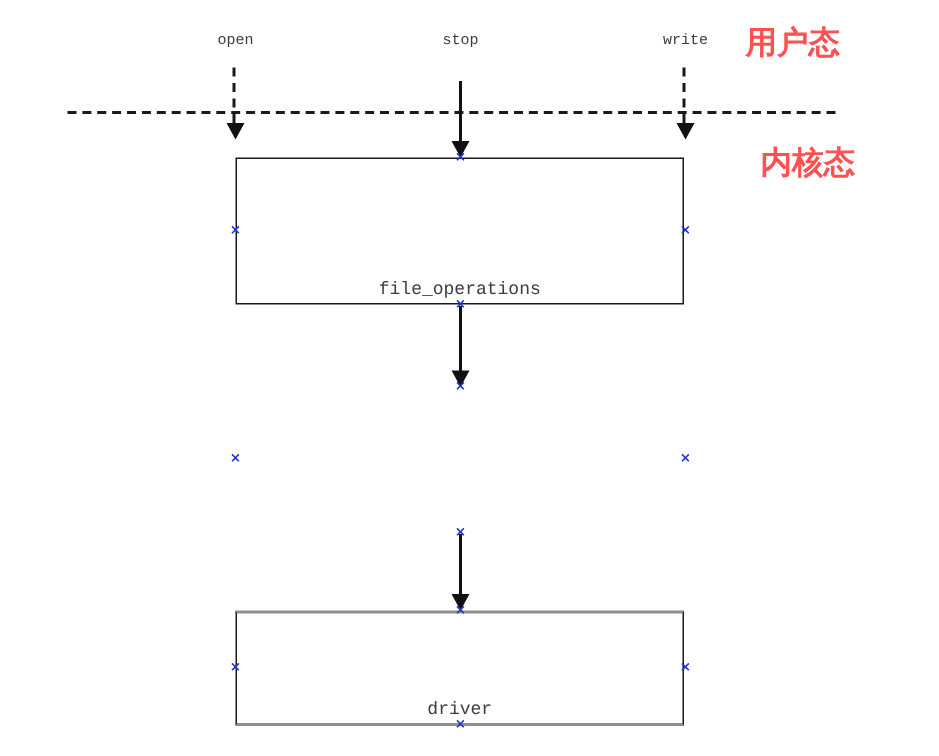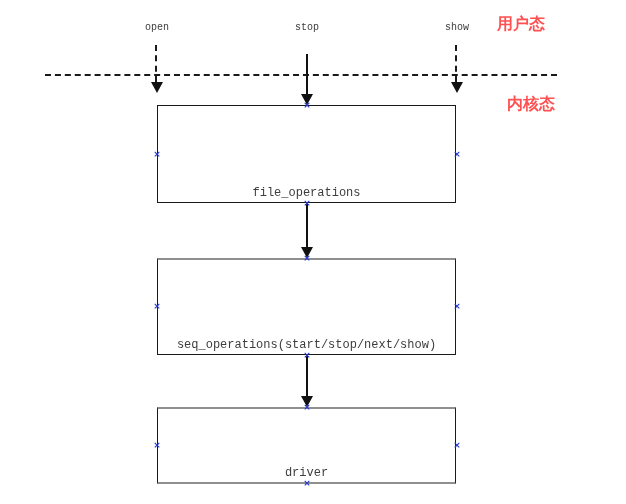--- a/index.html
+++ b/index.html
@@ -22,21 +22,21 @@
     text-align: center;
     font-family: "Liberation Mono", "DejaVu Sans Mono", monospace;
     font-size: 10px;
     line-height: 14px;
     color: #3d3d3d;
     white-space: nowrap;
   }
   .mode-label {
     position: absolute;
     font-family: "Liberation Sans", "DejaVu Sans", sans-serif;
-    font-size: 16px;
+    font-size: 21px;
     font-weight: bold;
     color: #ff5151;
     white-space: nowrap;
   }
   
   .boundary-dashed {
     position: absolute;
     left: 45px;
     top: 74px;
     width: 512px;
@@ -96,21 +96,21 @@
     z-index: 5;
   }
 </style>
 </head>
 <body>
 
 <div class="canvas">
 
   <div class="syscall-label" style="left:117px; top:21px;">open</div>
   <div class="syscall-label" style="left:267px; top:21px;">stop</div>
-  <div class="syscall-label" style="left:417px; top:21px;">show</div>
+  <div class="syscall-label" style="left:417px; top:21px;">write</div>
 
   <div class="mode-label" style="left:497px; top:14px;">用户态</div>
   <div class="mode-label" style="left:507px; top:94px;">内核态</div>
 
   <div class="boundary-dashed"></div>
 
   <div class="vline-dashed" style="left:155px; top:45px; height:37px;"></div>
   <div class="arrowhead" style="left:151px; top:82px;"></div>
 
   <div class="vline-solid" style="left:306px; top:54px; height:41px;"></div>
@@ -119,23 +119,20 @@
   <div class="vline-dashed" style="left:455px; top:45px; height:37px;"></div>
   <div class="arrowhead" style="left:451px; top:82px;"></div>
 
   <div class="node-box box-fileops">
     <div>file_operations</div>
   </div>
 
   <div class="vline-solid" style="left:306px; top:204px; height:44px;"></div>
   <div class="arrowhead" style="left:301px; top:247px;"></div>
 
-  <div class="node-box box-seqops">
-    <div>seq_operations(start/stop/next/show)</div>
-  </div>
 
   <div class="vline-solid" style="left:306px; top:356px; height:41px;"></div>
   <div class="arrowhead" style="left:301px; top:396px;"></div>
 
   <div class="node-box box-driver">
     <div>driver</div>
   </div>
 
   <div class="cp" style="left:302px; top:100px;">×</div>
   <div class="cp" style="left:302px; top:198px;">×</div>

